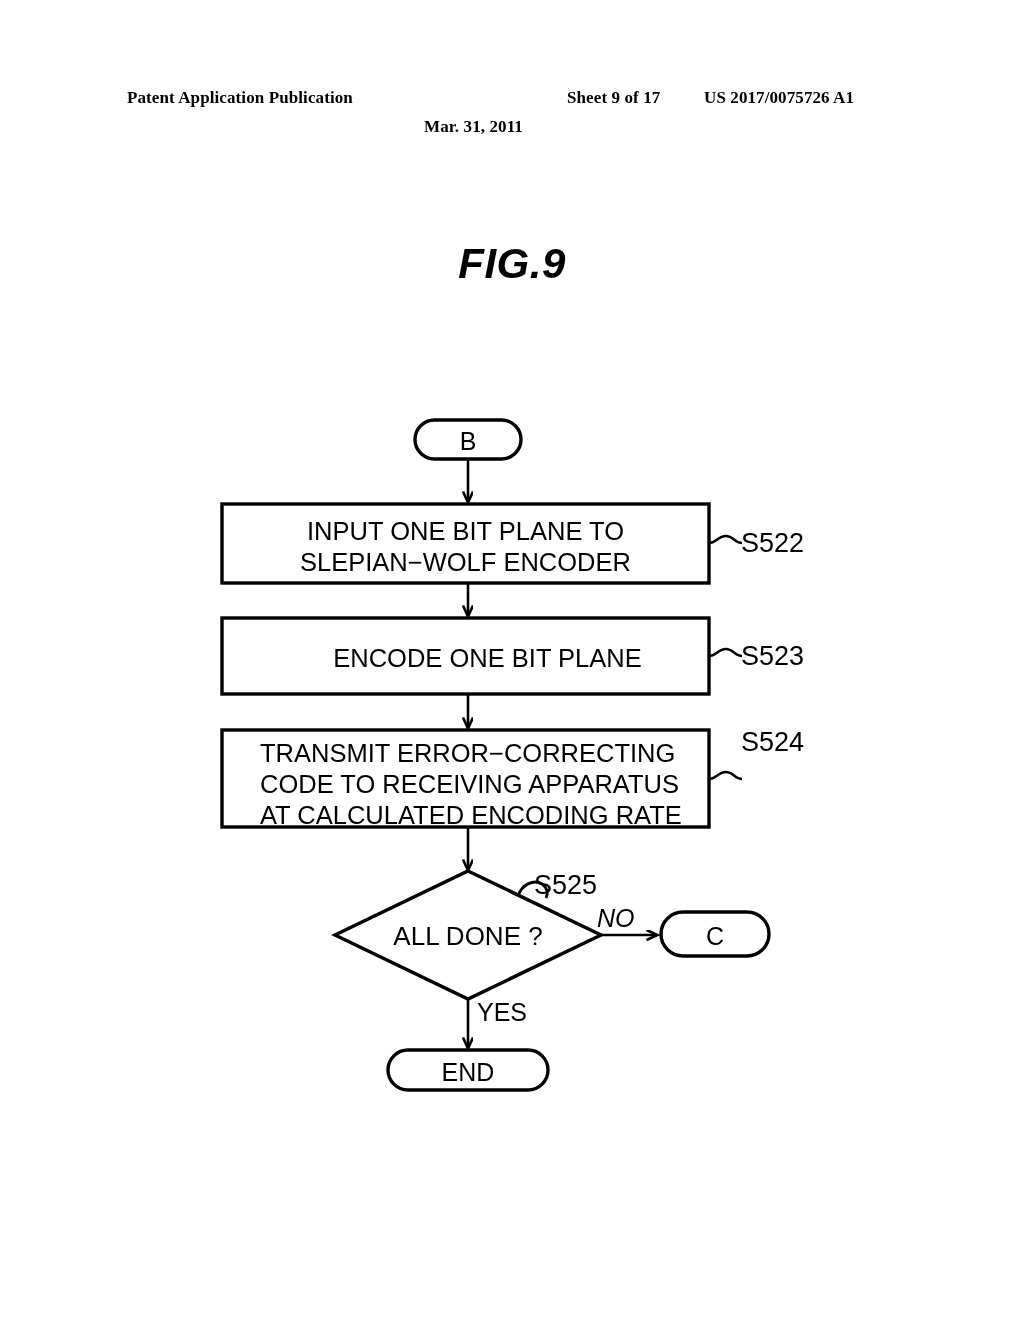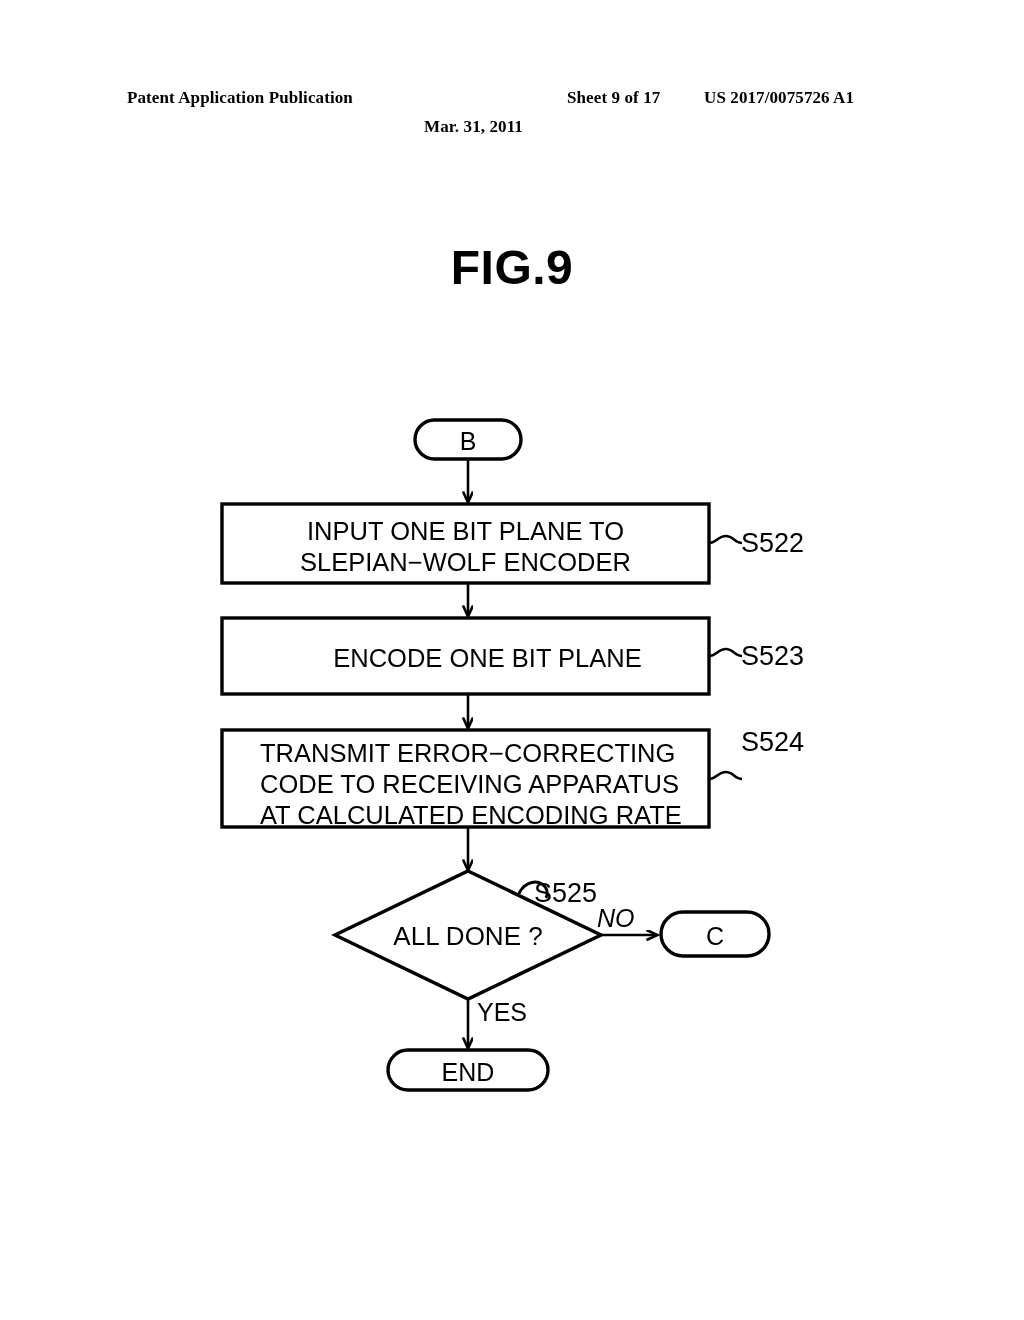--- a/index.html
+++ b/index.html
@@ -54,21 +54,22 @@
 
   
   .fig-title {
     position: absolute;
     left: 0;
     top: 240px;
     width: 1024px;
     text-align: center;
     font-family: "Liberation Sans", sans-serif;
     font-weight: bold;
-    font-size: 48px;
+    font-style: italic;
+    font-size: 42px;
     letter-spacing: 0.5px;
   }
 
   
   .flowchart {
     position: absolute;
     left: 0;
     top: 0;
     width: 1024px;
     height: 1320px;
@@ -175,21 +176,21 @@
 
   <div class="node-text proc-label centered" style="left:224px; top:643px; width:527px;">ENCODE ONE BIT PLANE</div>
   <div class="node-text step-label" style="left:741px; top:640px;">S523</div>
 
   <div class="node-text proc-label leftal" style="left:260px; top:738px; width:440px;">TRANSMIT ERROR−CORRECTING</div>
   <div class="node-text proc-label leftal" style="left:260px; top:769px; width:440px;">CODE TO RECEIVING APPARATUS</div>
   <div class="node-text proc-label leftal" style="left:260px; top:800px; width:440px;">AT CALCULATED ENCODING RATE</div>
   <div class="node-text step-label" style="left:741px; top:726px;">S524</div>
 
   <div class="node-text decision-label" style="left:348px; top:921px; width:240px;">ALL DONE ?</div>
-  <div class="node-text step-label" style="left:534px; top:869px;margin-top:8px;">S525</div>
+  <div class="node-text step-label" style="left:534px; top:869px;">S525</div>
 
   <div class="node-text branch-label" style="left:597px; top:903px;font-style:italic;">NO</div>
   <div class="node-text branch-label" style="left:477px; top:997px;">YES</div>
 
   <div class="node-text terminal-label" style="left:661px; top:921px; width:108px;">C</div>
 
   <div class="node-text terminal-label" style="left:388px; top:1057px; width:160px;">END</div>
 
 </div>
 

